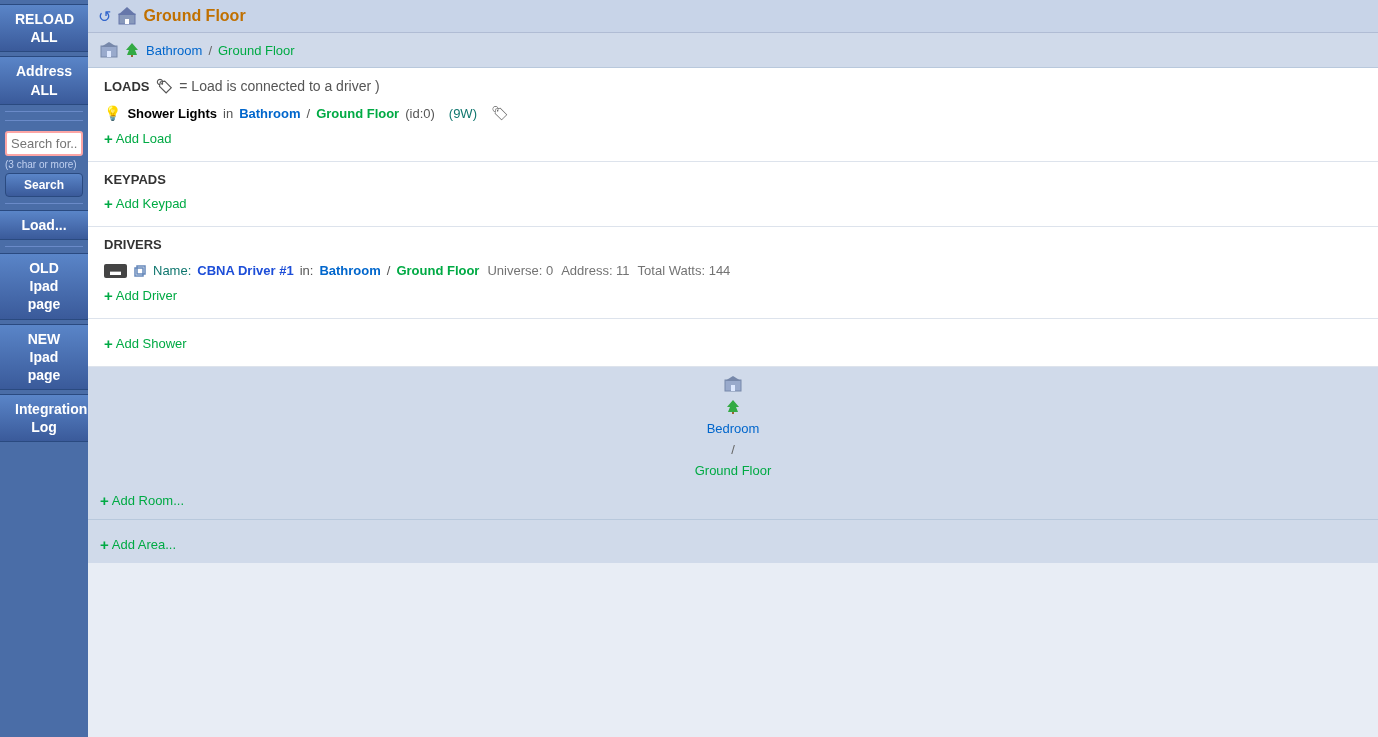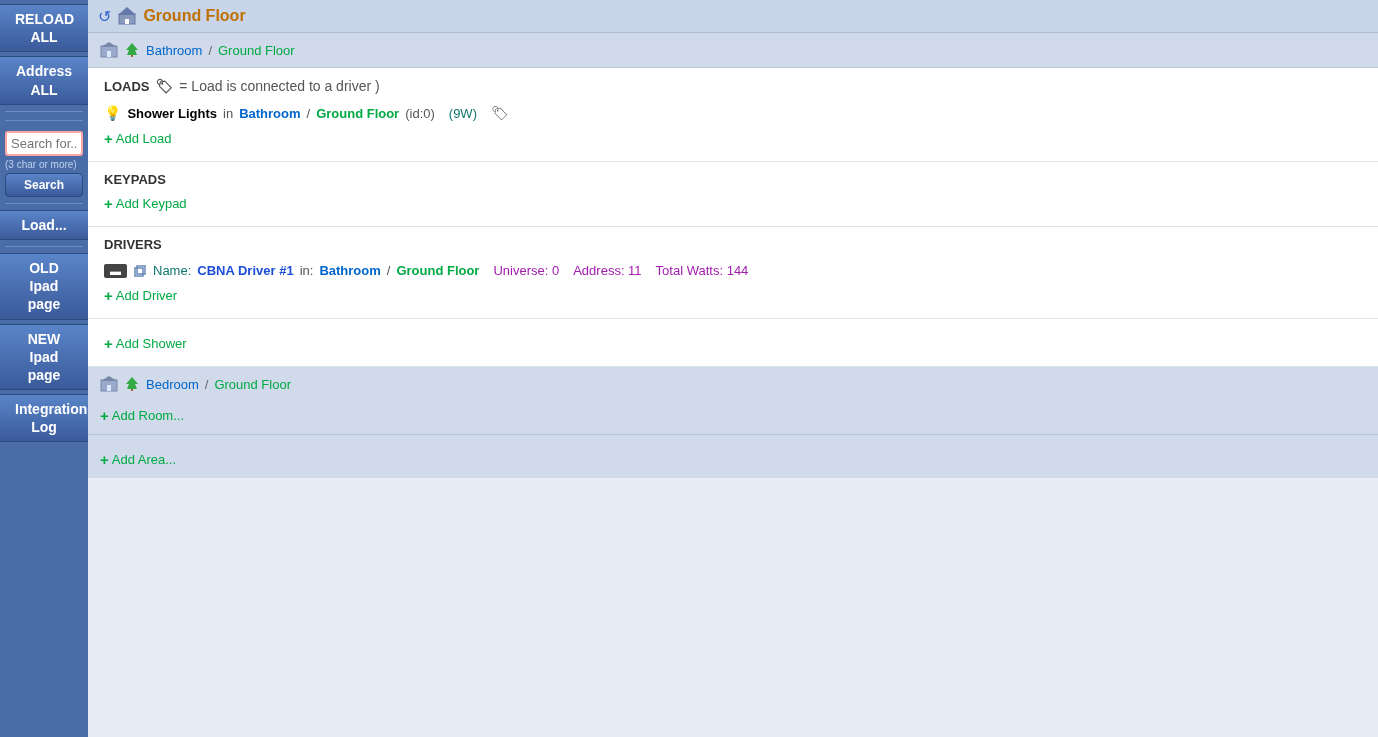--- a/index.html
+++ b/index.html
@@ -149,21 +149,21 @@
       display: flex;
       align-items: center;
       gap: 6px;
       padding: 3px 0;
     }
     .driver-name-label { color: #0f766e; }
     .driver-name { font-weight: bold; color: #1d4ed8; }
     .driver-in { color: #555; }
     .driver-link { color: #0066cc; text-decoration: none; font-weight: bold; }
     .driver-green-link { color: #00aa44; text-decoration: none; font-weight: bold; }
-    .driver-meta { color: #a21caf; margin-left: 8px; text-align: center; }
+    .driver-meta { color: #737373; margin-left: 2px; text-align: center; }
 
     
     .scenes-header {
       font-size: 13px;
       color: #555;
       font-weight: normal;
       margin-bottom: 6px;
     }
     .room-colon { font-weight: bold; color: #333; }
 
@@ -314,21 +314,21 @@
   </div>
 
   <div class="section-block">
     <a href="#" class="add-link">
       <span class="add-plus">+</span>
       <span>Add Shower</span>
     </a>
   </div>
 
   <div class="bedroom-section">
-    <div style="display:flex; align-items:center; gap:6px; margin-bottom:6px;">
+    <div style="display:flex; align-items:center; gap:6px; margin-bottom:6px;flex-direction:column;">
       <svg width="18" height="18" viewBox="0 0 18 18">
         <rect x="1" y="5" width="16" height="11" fill="#99aacc" stroke="#7788aa" stroke-width="1"></rect>
         <polygon points="9,1 1,6 17,6" fill="#7788aa"></polygon>
         <rect x="7" y="10" width="4" height="6" fill="#dde8ff"></rect>
       </svg>
       <svg width="16" height="16" viewBox="0 0 16 16">
         <polygon points="8,1 2,8 5,8 3,13 13,13 11,8 14,8" fill="#33aa44"></polygon>
         <rect x="7" y="13" width="2" height="2" fill="#996633"></rect>
       </svg>
       <a href="#" class="room-link">Bedroom</a>

